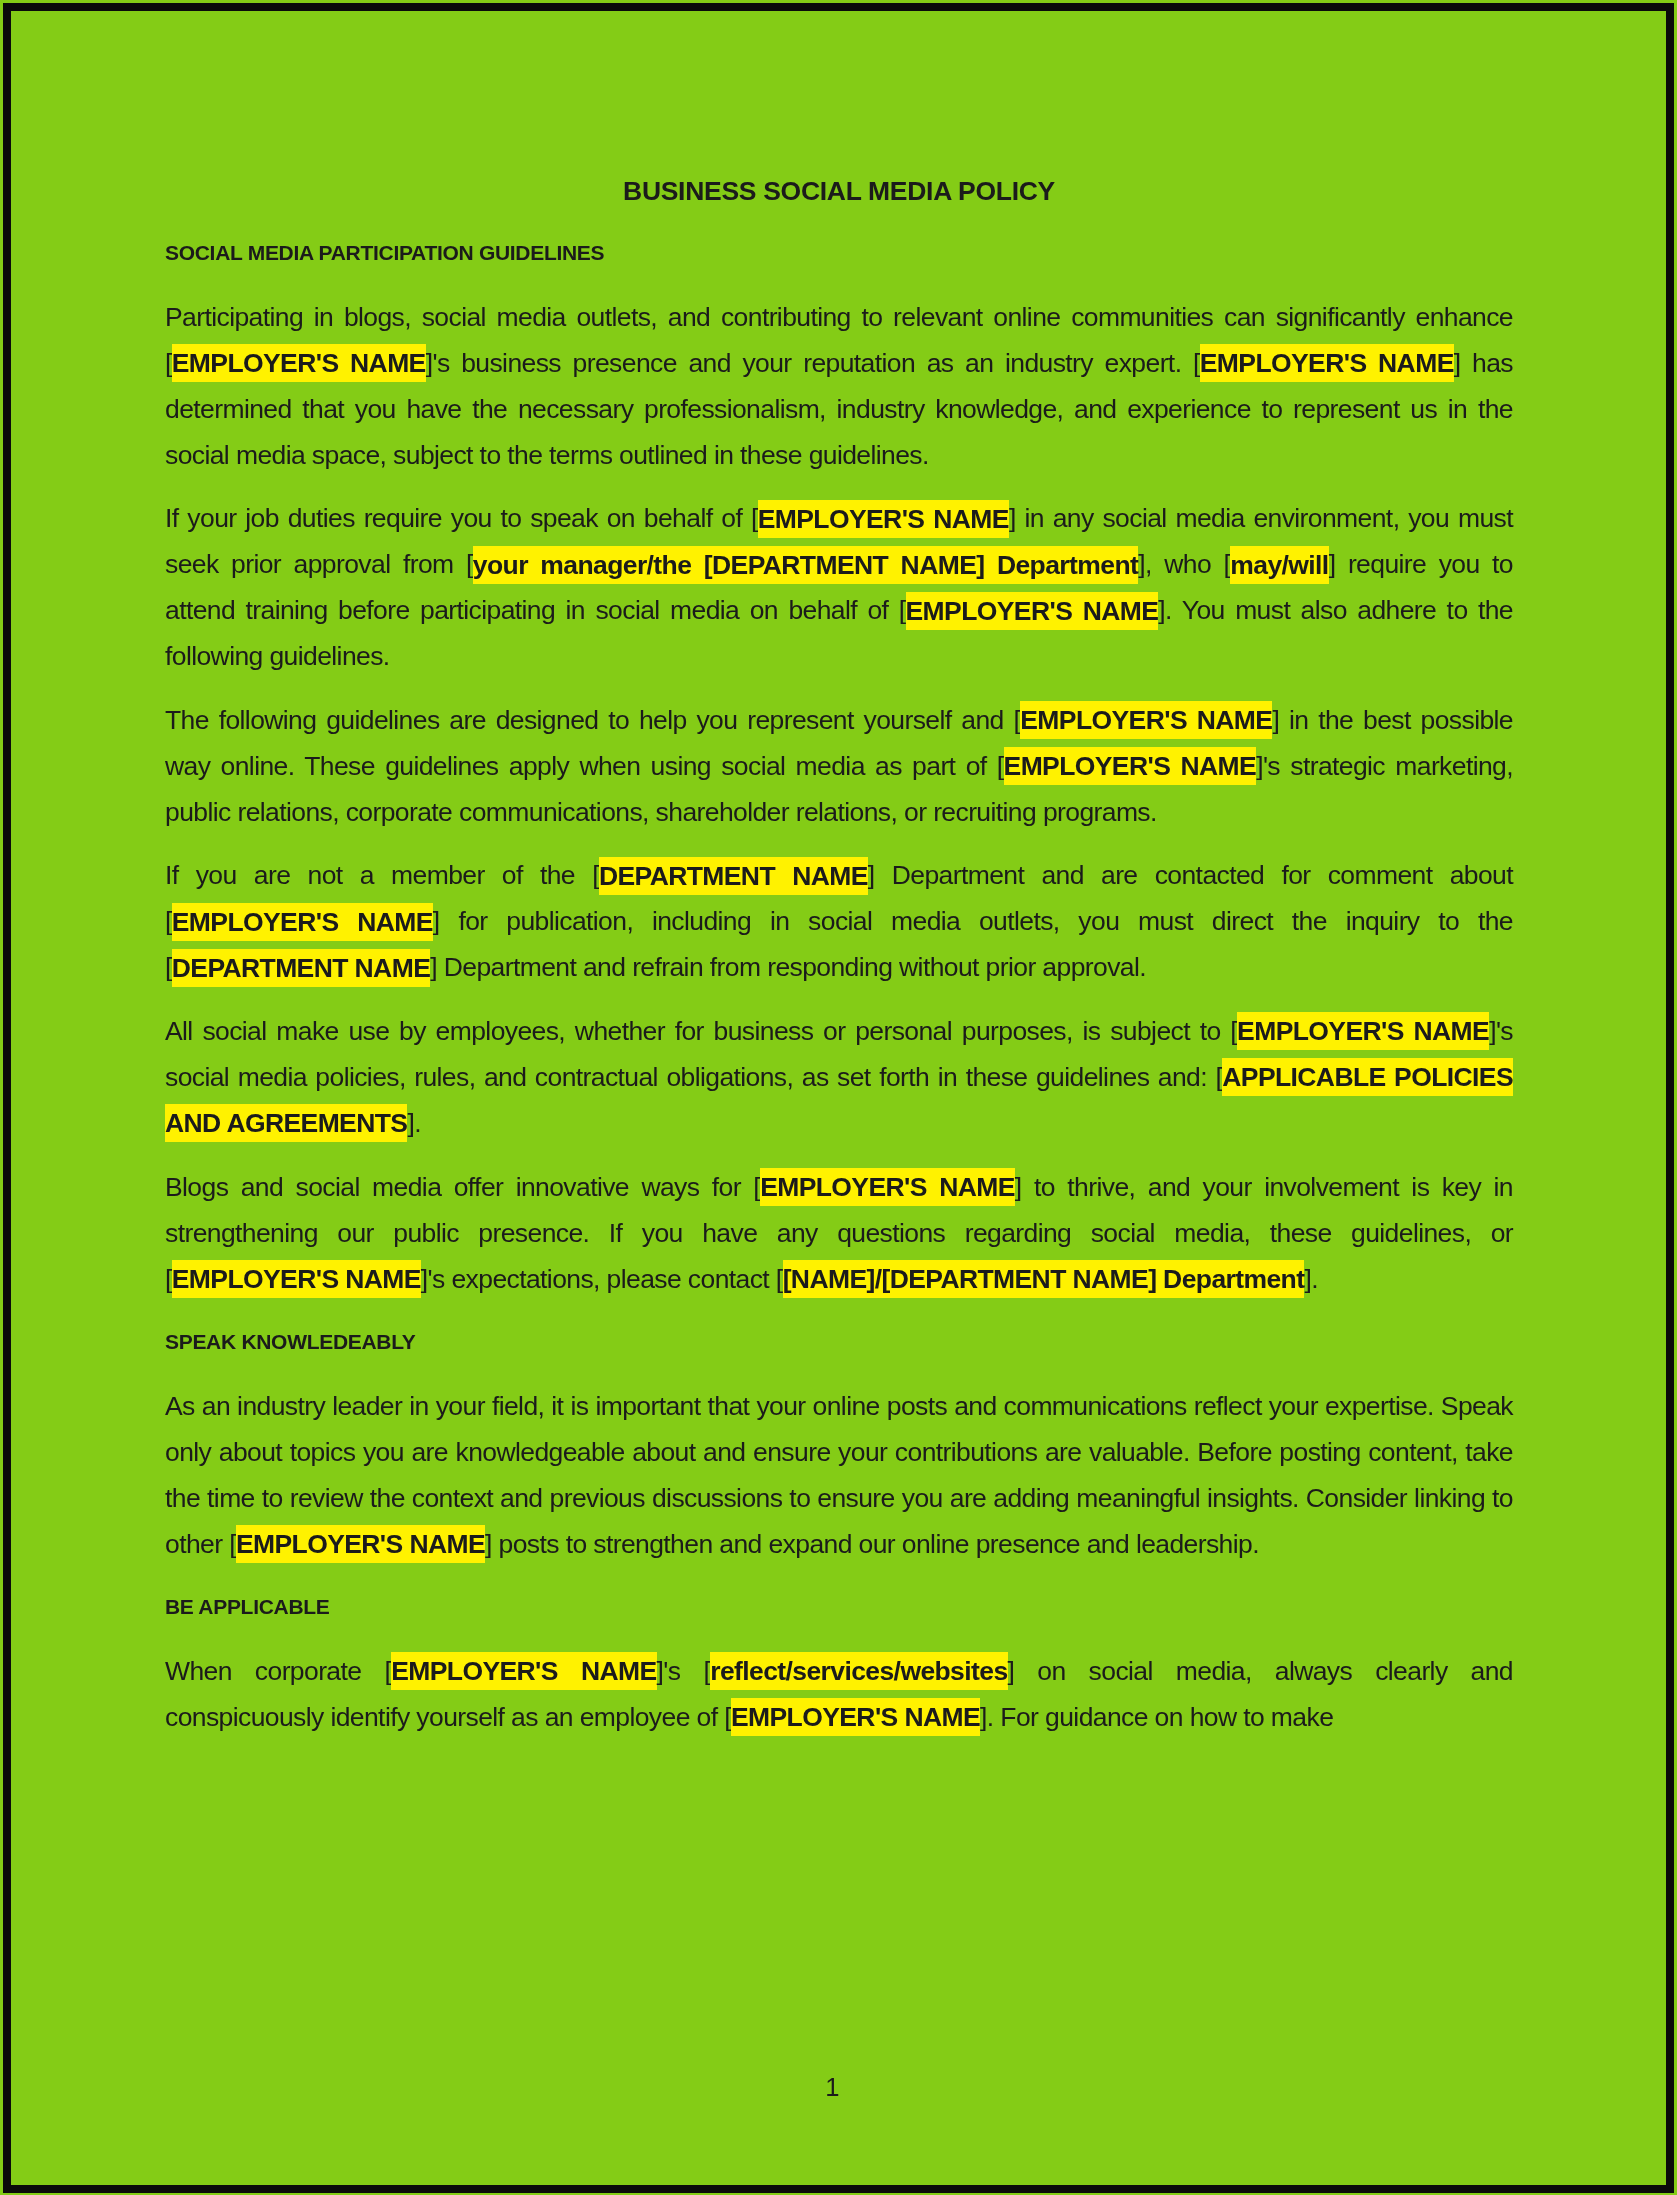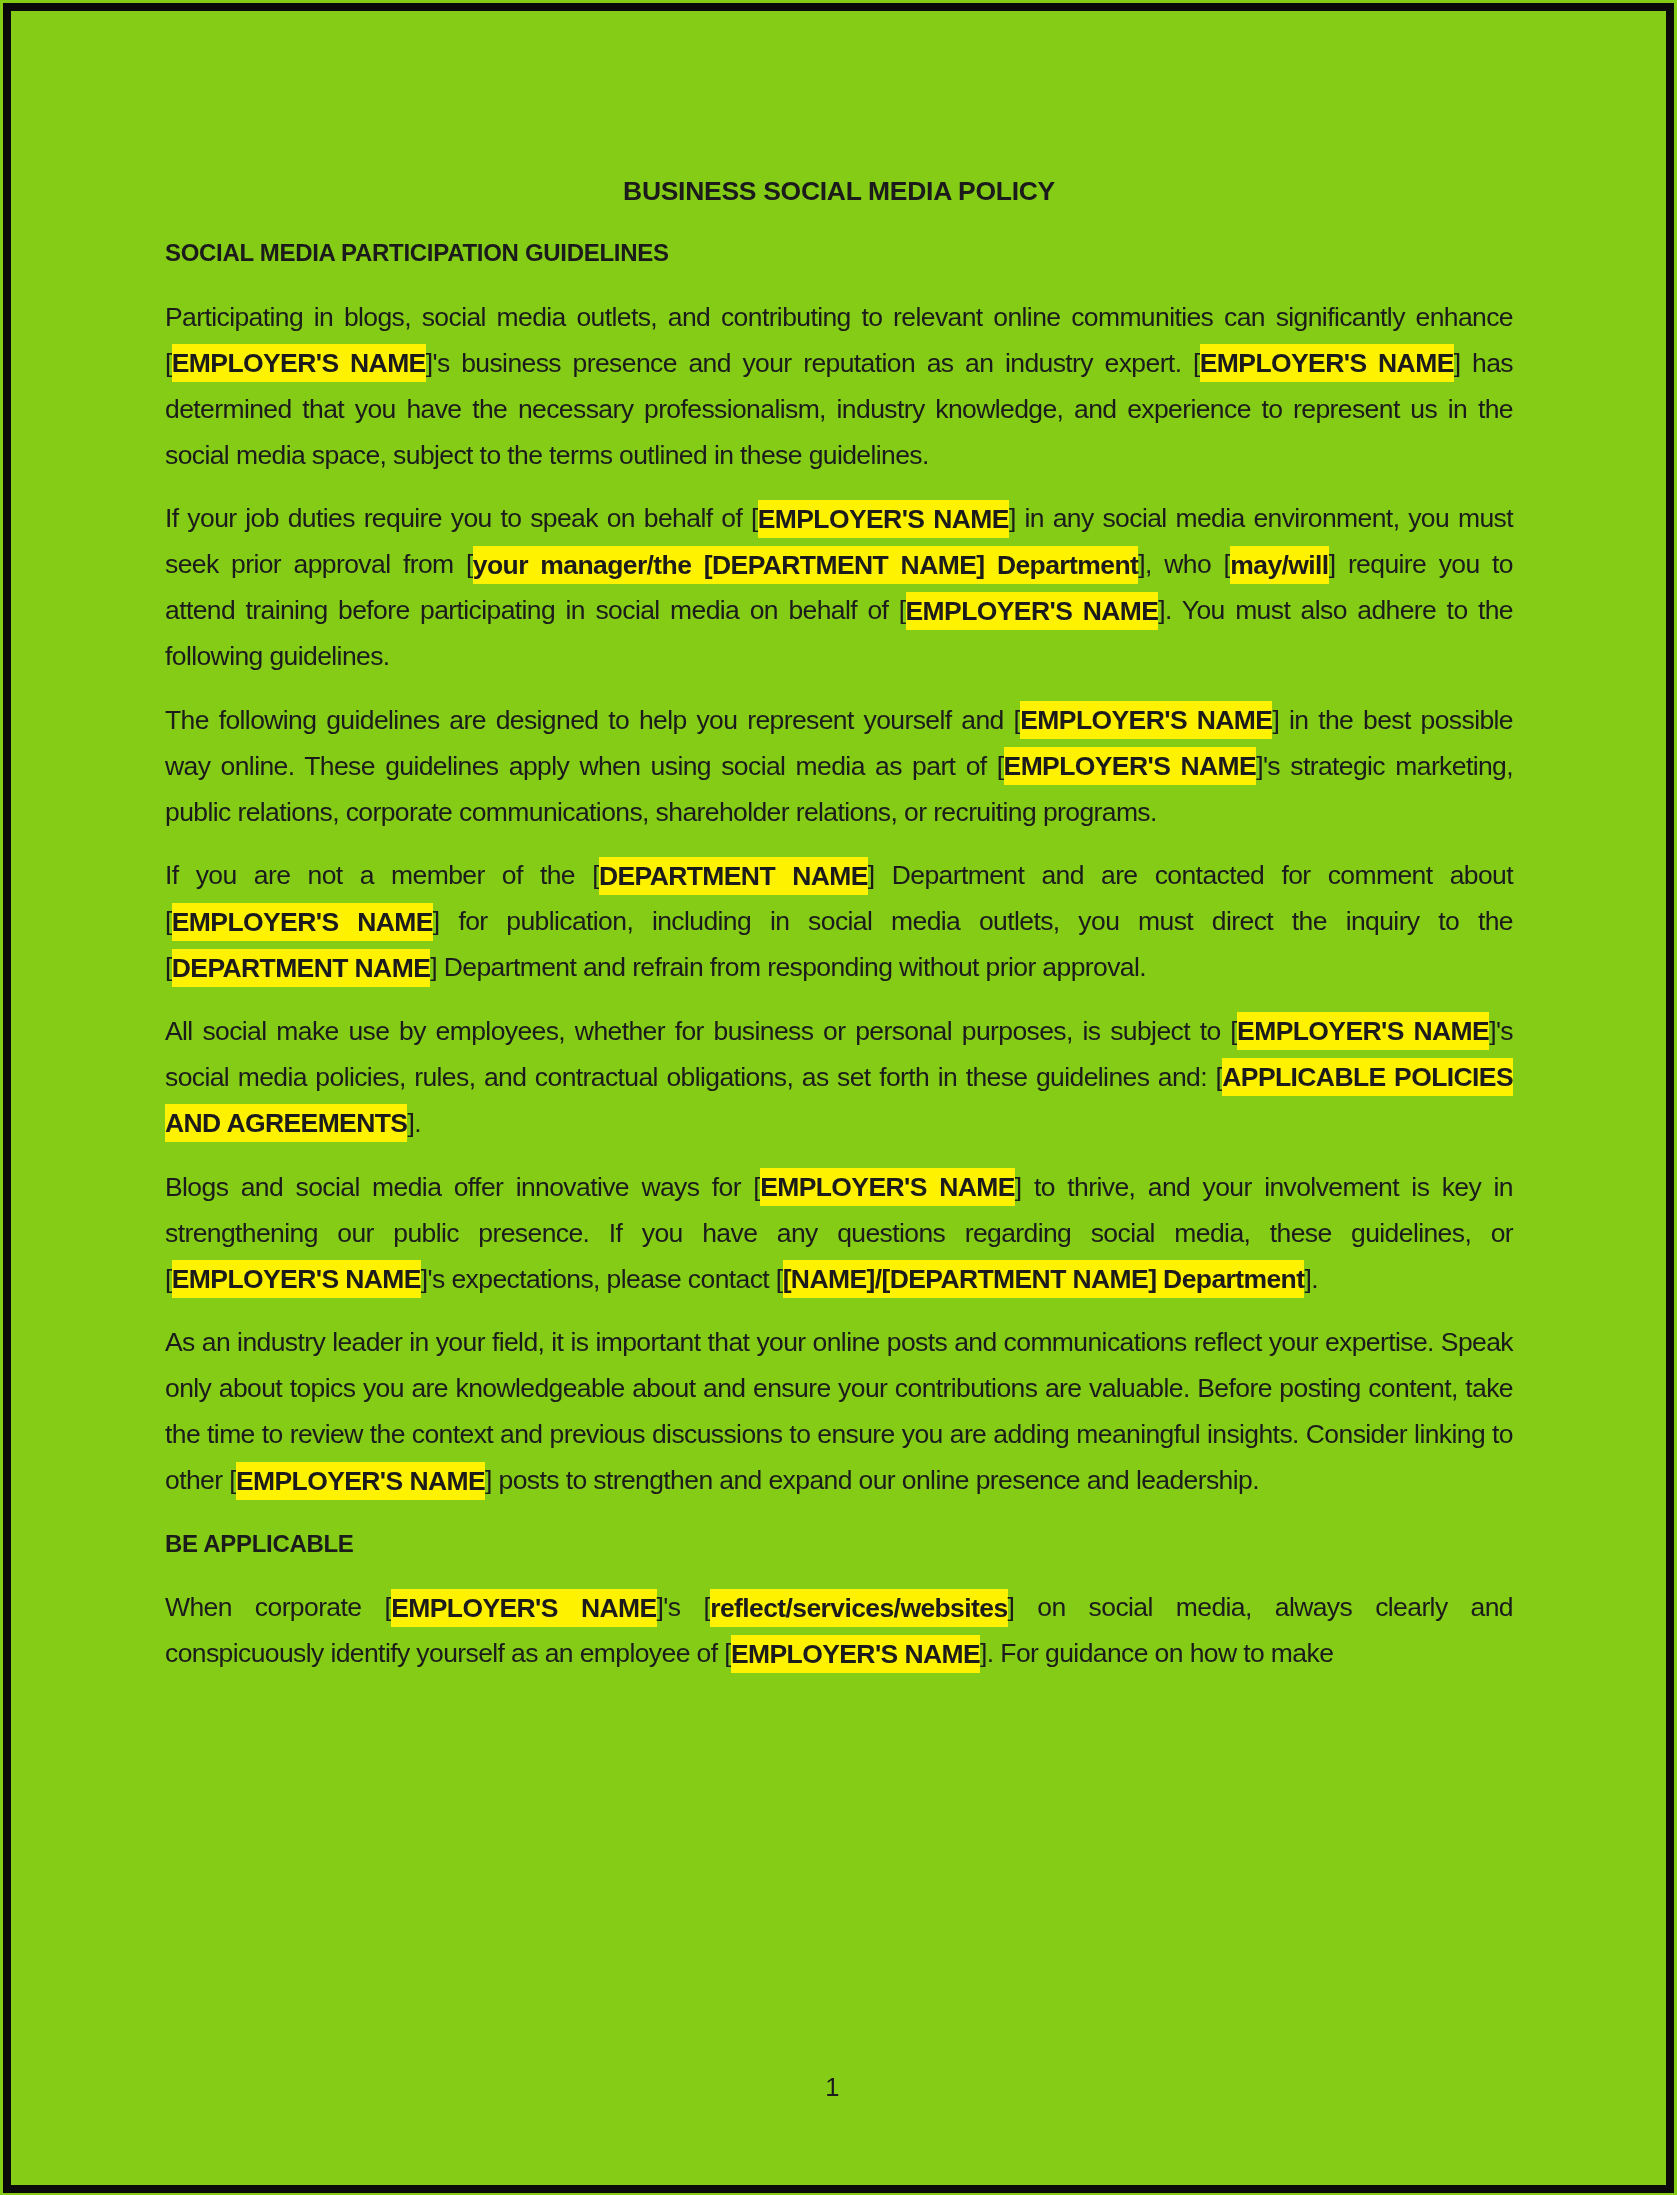--- a/index.html
+++ b/index.html
@@ -30,21 +30,21 @@
   }
   .doc-title {
     font-size: 26.5px;
     font-weight: bold;
     line-height: 46px;
     text-align: center;
     letter-spacing: -0.3px;
     margin: 0 0 16px 0;
   }
   .section-heading {
-    font-size: 24px;
+    font-size: 21px;
     font-weight: bold;
     line-height: 46px;
     letter-spacing: -0.3px;
     margin: 0 0 17.6px 0;
   }
   .para {
     font-size: 26.5px;
     line-height: 46px;
     letter-spacing: -0.6px;
     text-align: justify;
@@ -82,20 +82,21 @@
     <p class="para"><span>If your job duties require you to speak on behalf of [</span><span class="hl">EMPLOYER'S NAME</span><span>] in any social media environment, you must seek prior approval from [</span><span class="hl">your manager/the [DEPARTMENT NAME] Department</span><span>], who [</span><span class="hl">may/will</span><span>] require you to attend training before participating in social media on behalf of [</span><span class="hl">EMPLOYER'S NAME</span><span>]. You must also adhere to the following guidelines.</span></p>
 
     <p class="para"><span>The following guidelines are designed to help you represent yourself and [</span><span class="hl">EMPLOYER'S NAME</span><span>] in the best possible way online. These guidelines apply when using social media as part of [</span><span class="hl">EMPLOYER'S NAME</span><span>]'s strategic marketing, public relations, corporate communications, shareholder relations, or recruiting programs.</span></p>
 
     <p class="para"><span>If you are not a member of the [</span><span class="hl">DEPARTMENT NAME</span><span>] Department and are contacted for comment about [</span><span class="hl">EMPLOYER'S NAME</span><span>] for publication, including in social media outlets, you must direct the inquiry to the [</span><span class="hl">DEPARTMENT NAME</span><span>] Department and refrain from responding without prior approval.</span></p>
 
     <p class="para"><span>All social make use by employees, whether for business or personal purposes, is subject to [</span><span class="hl">EMPLOYER'S NAME</span><span>]'s social media policies, rules, and contractual obligations, as set forth in these guidelines and: [</span><span class="hl">APPLICABLE POLICIES AND AGREEMENTS</span><span>].</span></p>
 
     <p class="para"><span>Blogs and social media offer innovative ways for [</span><span class="hl">EMPLOYER'S NAME</span><span>] to thrive, and your involvement is key in strengthening our public presence. If you have any questions regarding social media, these guidelines, or [</span><span class="hl">EMPLOYER'S NAME</span><span>]'s expectations, please contact [</span><span class="hl">[NAME]/[DEPARTMENT NAME] Department</span><span>].</span></p>
 
+    <div class="section-heading">SPEAK KNOWLEDEABLY</div>
 
     <p class="para"><span>As an industry leader in your field, it is important that your online posts and communications reflect your expertise. Speak only about topics you are knowledgeable about and ensure your contributions are valuable. Before posting content, take the time to review the context and previous discussions to ensure you are adding meaningful insights. Consider linking to other [</span><span class="hl">EMPLOYER'S NAME</span><span>] posts to strengthen and expand our online presence and leadership.</span></p>
 
     <div class="section-heading">BE APPLICABLE</div>
 
     <p class="para"><span>When corporate [</span><span class="hl">EMPLOYER'S NAME</span><span>]'s [</span><span class="hl">reflect/services/websites</span><span>] on social media, always clearly and conspicuously identify yourself as an employee of [</span><span class="hl">EMPLOYER'S NAME</span><span>]. For guidance on how to make</span></p>
   </div>
 
   <div class="page-number">1</div>
 </div>

